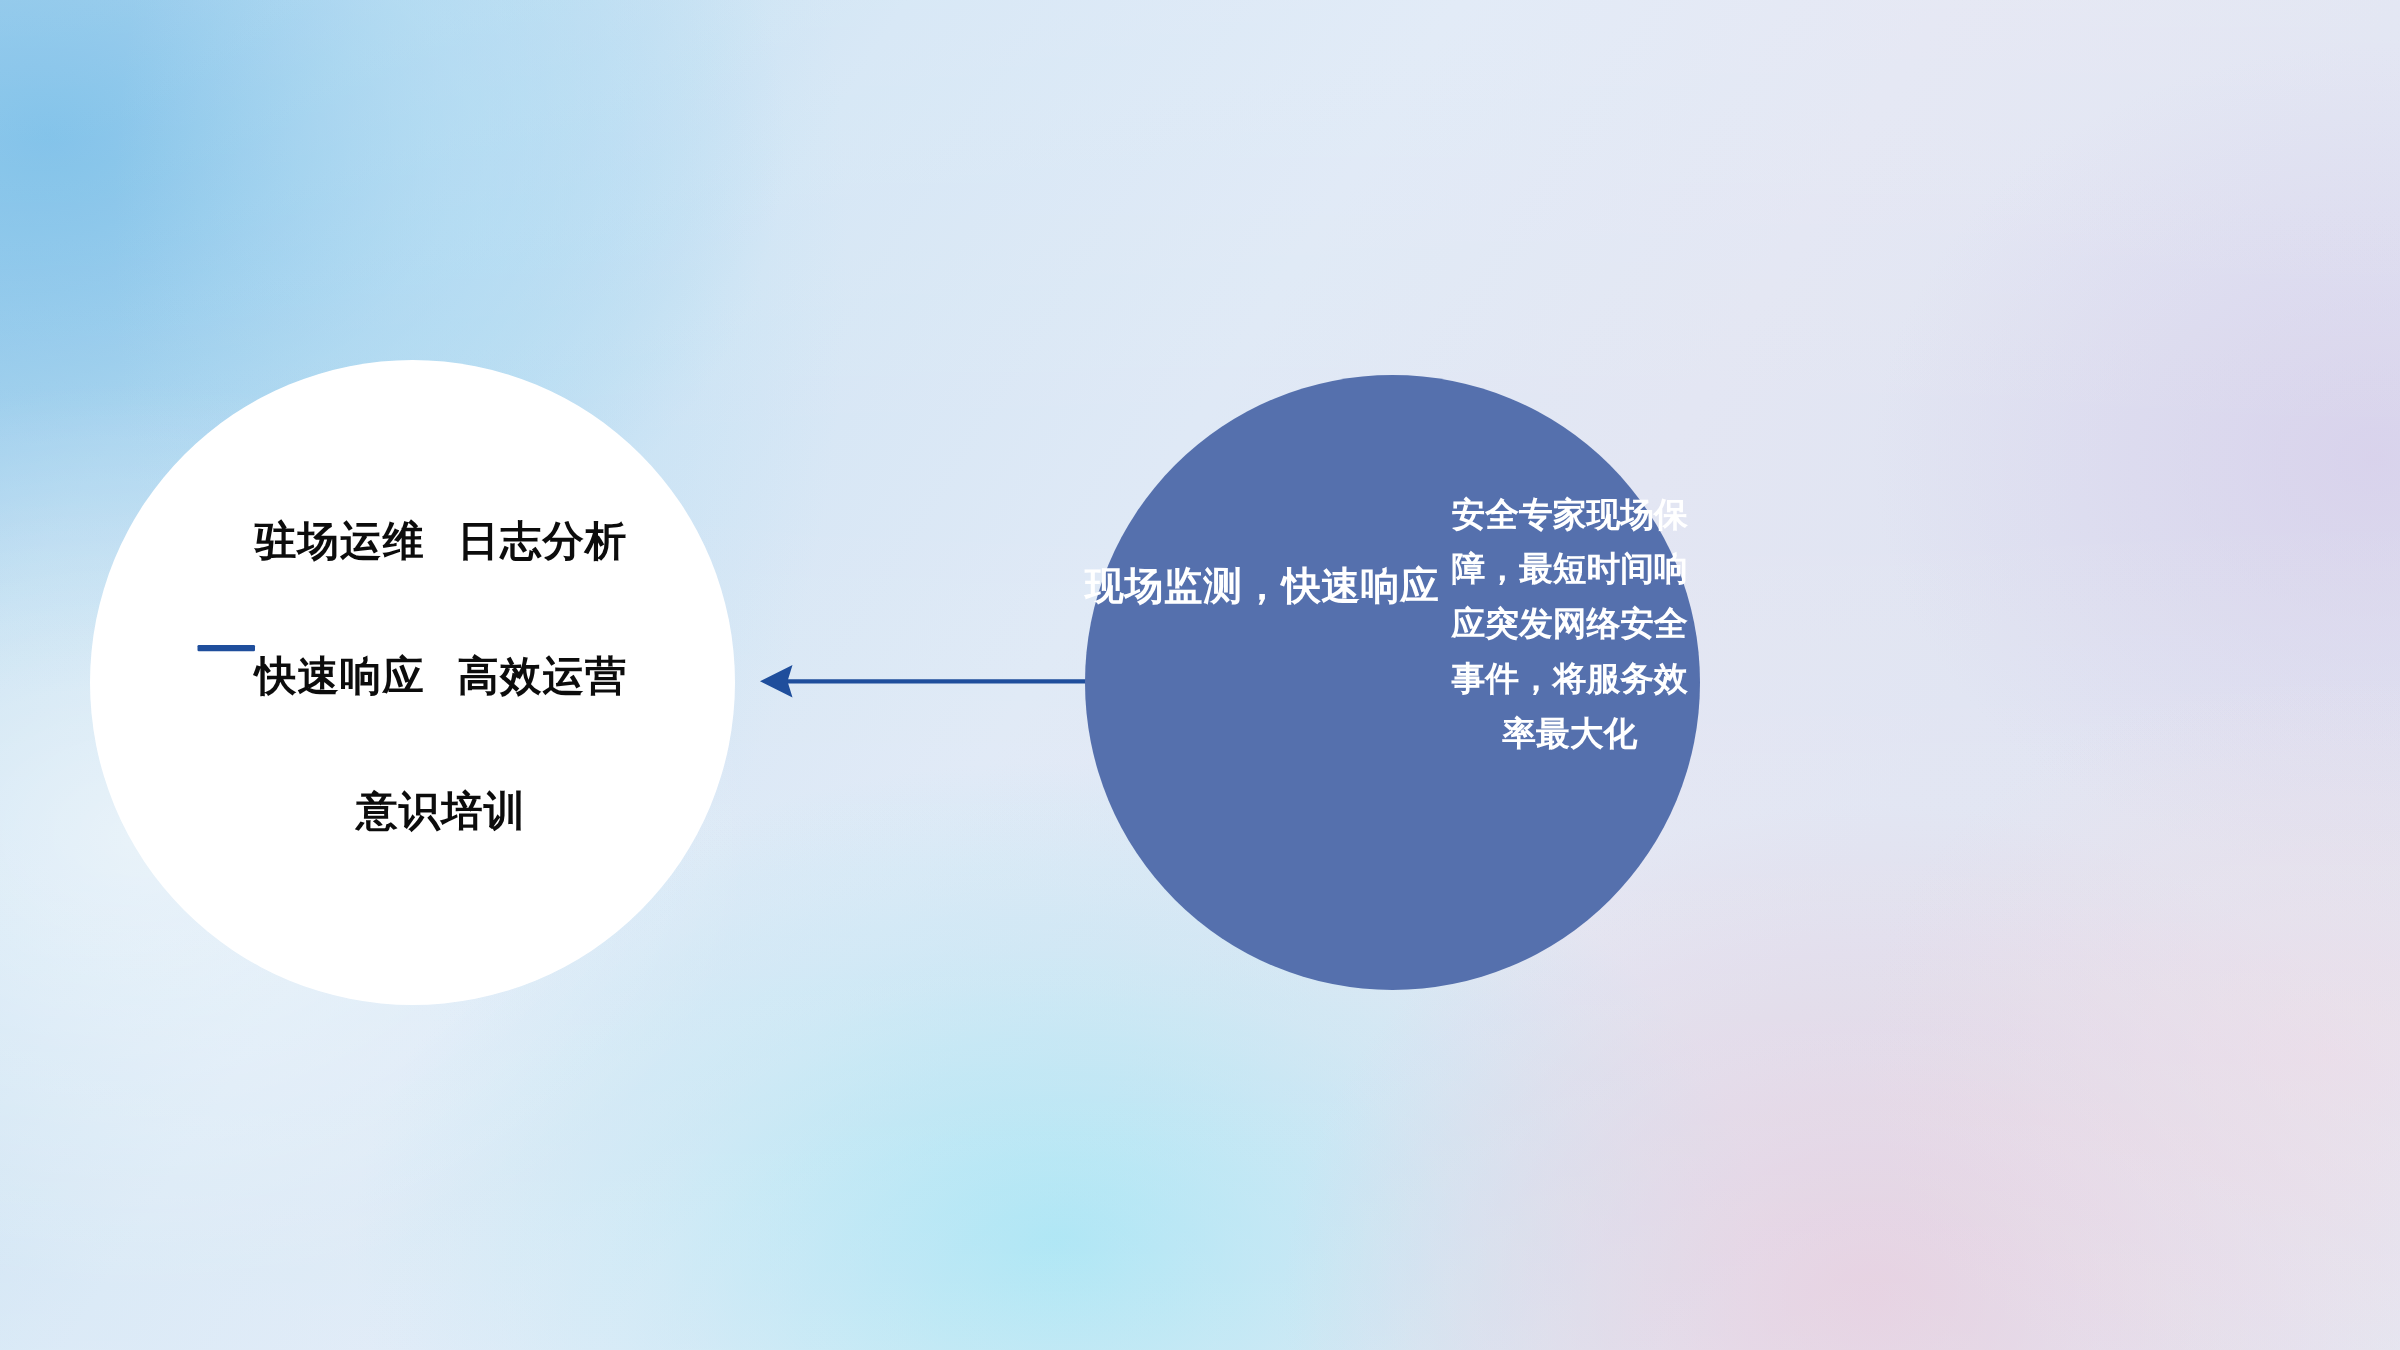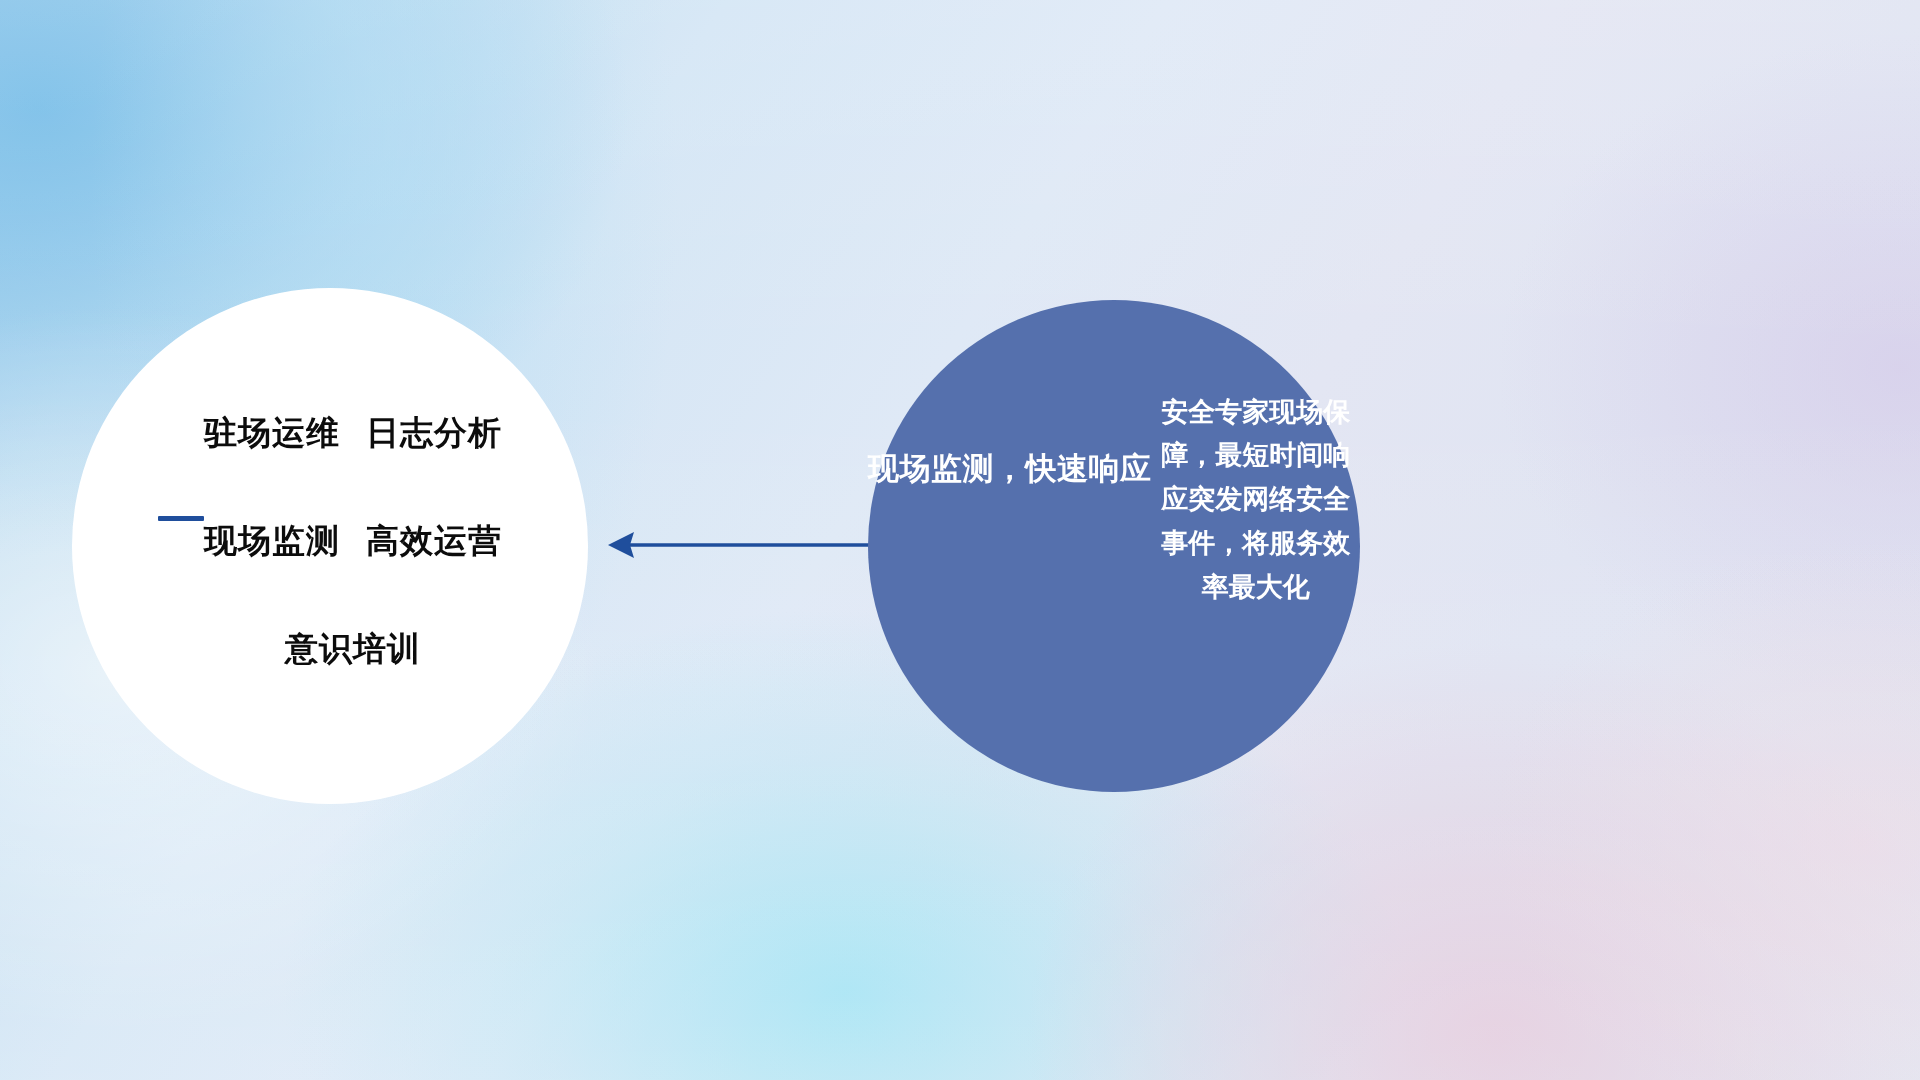--- a/index.html
+++ b/index.html
@@ -114,21 +114,21 @@
 
   <svg class="arrow" viewBox="0 0 290 66" xmlns="http://www.w3.org/2000/svg">
     <line x1="286" y1="33" x2="26" y2="33" stroke="#1f4e9c" stroke-width="3.4"></line>
     <path d="M8 33 L34 20 L30 33 L34 46 Z" fill="#1f4e9c"></path>
   </svg>
 
   <div class="circle c-white" id="circle-1">
     <div class="dash"></div>
     <div class="c1-lines">
       <div class="c1-line"><span>驻场运维</span><span class="gap"></span><span>日志分析</span></div>
-      <div class="c1-line"><span>现场监测</span><span class="gap"></span><span>高效运营</span></div>
+      <div class="c1-line"><span>快速响应</span><span class="gap"></span><span>高效运营</span></div>
       <div class="c1-line"><span>意识培训</span></div>
     </div>
   </div>
 
 
   <div class="circle c-blue" id="circle-2">
     <div class="c2-title">现场监测，快速响应</div>
     <div class="c2-body">安全专家现场保障，最短时间响应突发网络安全事件，将服务效率最大化</div>
   </div>
 

